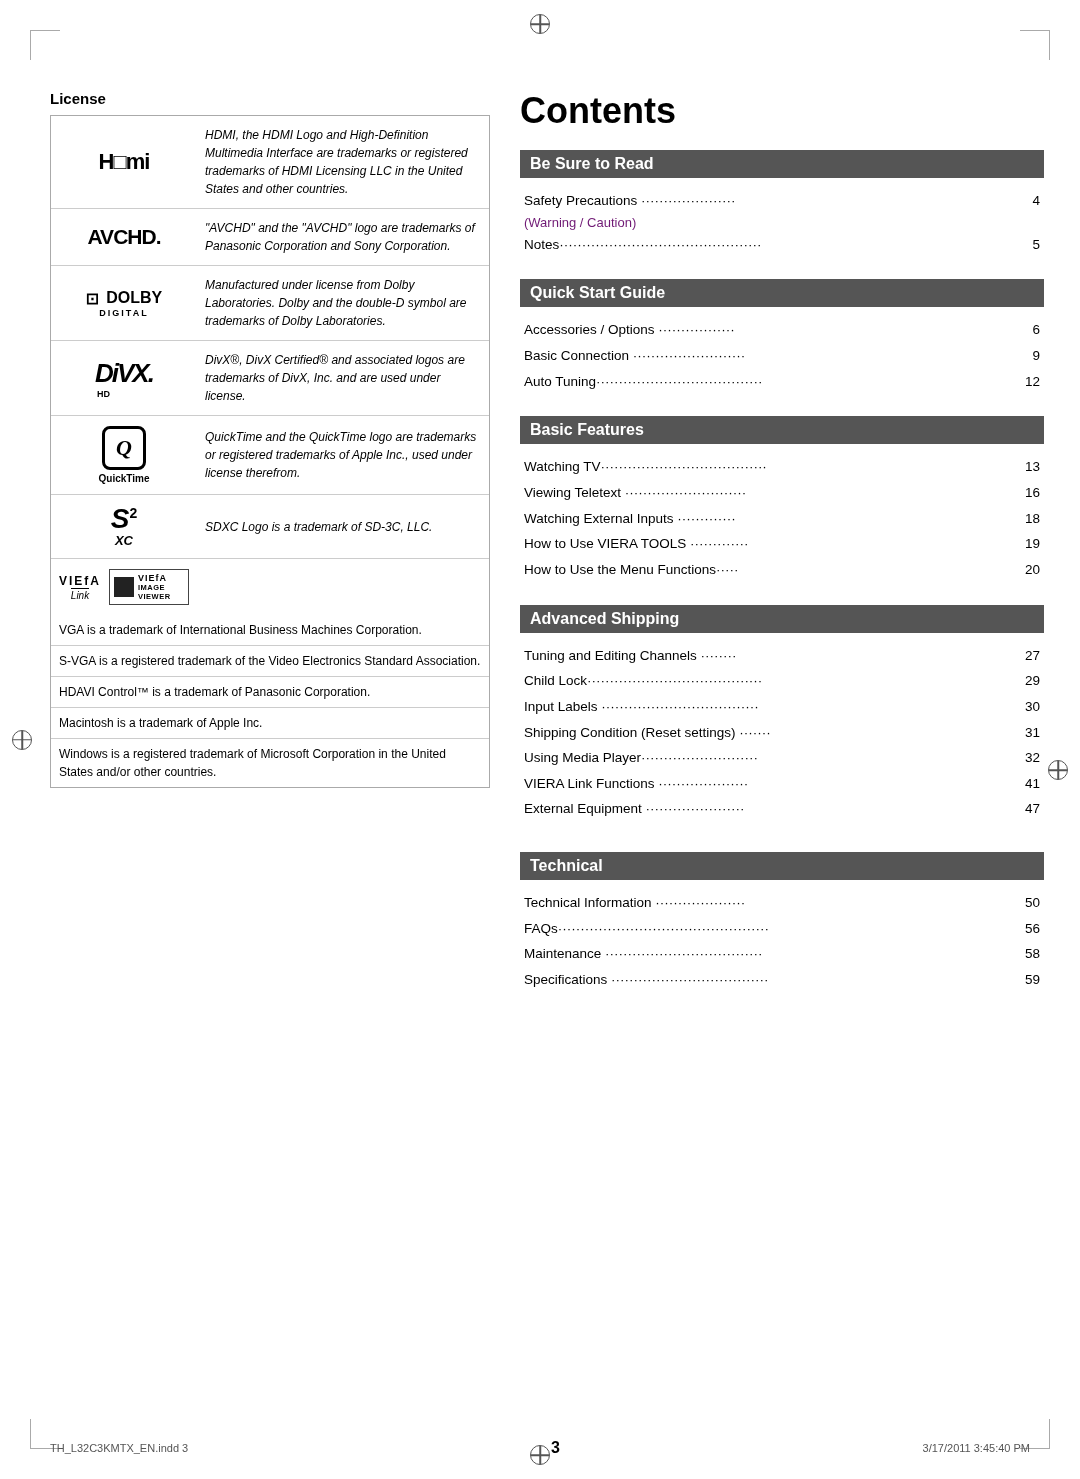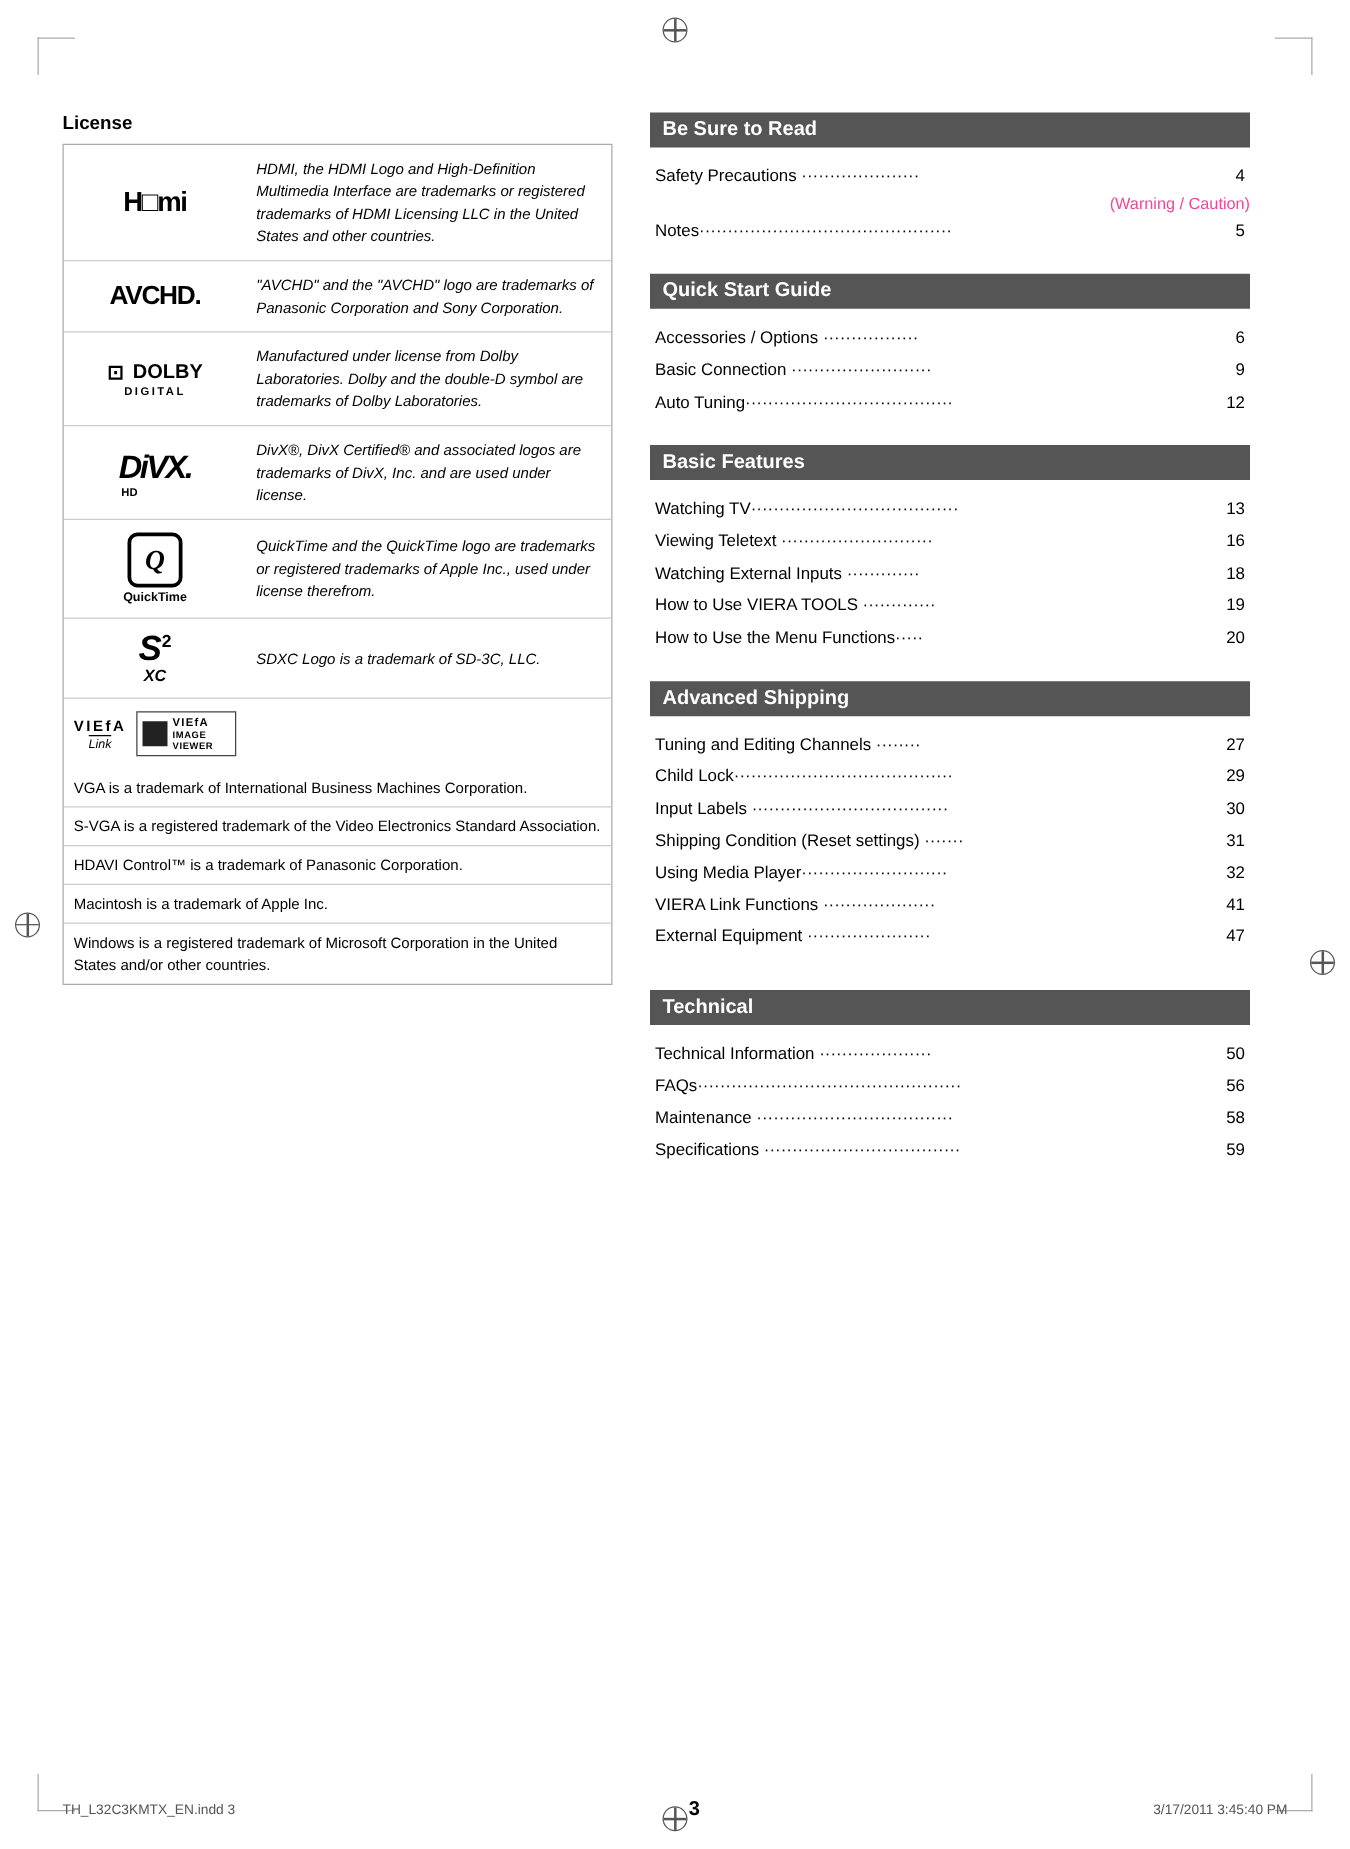--- a/index.html
+++ b/index.html
@@ -10,21 +10,21 @@
       font-family: Arial, Helvetica, sans-serif;
       font-size: 14px;
       color: #000;
       position: relative;
       overflow: hidden;
     }
 
     .page-container {
       width: 1080px;
       height: 1479px;
-      padding: 40px 80px 40px 50px;
+      padding: 40px 36px 40px 50px;
       display: flex;
       flex-direction: column;
     }
 
     .main-content {
       display: flex;
       flex-direction: row;
       gap: 30px;
       margin-top: 50px;
       flex: 1;
@@ -464,29 +464,30 @@
           <div class="vga-row" style="border-bottom:none;">Windows is a registered trademark of Microsoft Corporation in the United States and/or other countries.</div>
         </div>
 
       </div>
 
 
     </div>
 
     <div class="right-column">
 
+      <div class="contents-title">Contents</div>
 
       <div class="toc-section">
         <div class="section-header">Be Sure to Read</div>
         <div class="toc-item">
           <span class="toc-item-label">Safety Precautions ·····················</span>
           <span style="min-width:10px;"></span>
           <span class="toc-page">4</span>
         </div>
-        <div style="padding-left:4px;font-size:13px;line-height:1.4;color:#ec4899;text-align:right;">(Warning / Caution)</div>
+        <div style="padding-left:4px;font-size:13px;line-height:1.4;color:#701a75;">(Warning / Caution)</div>
         <div class="toc-item">
           <span class="toc-item-label">Notes·············································</span>
           <span style="min-width:10px;"></span>
           <span class="toc-page">5</span>
         </div>
       </div>
 
       <div class="toc-section">
         <div class="section-header">Quick Start Guide</div>
         <div class="toc-item">

